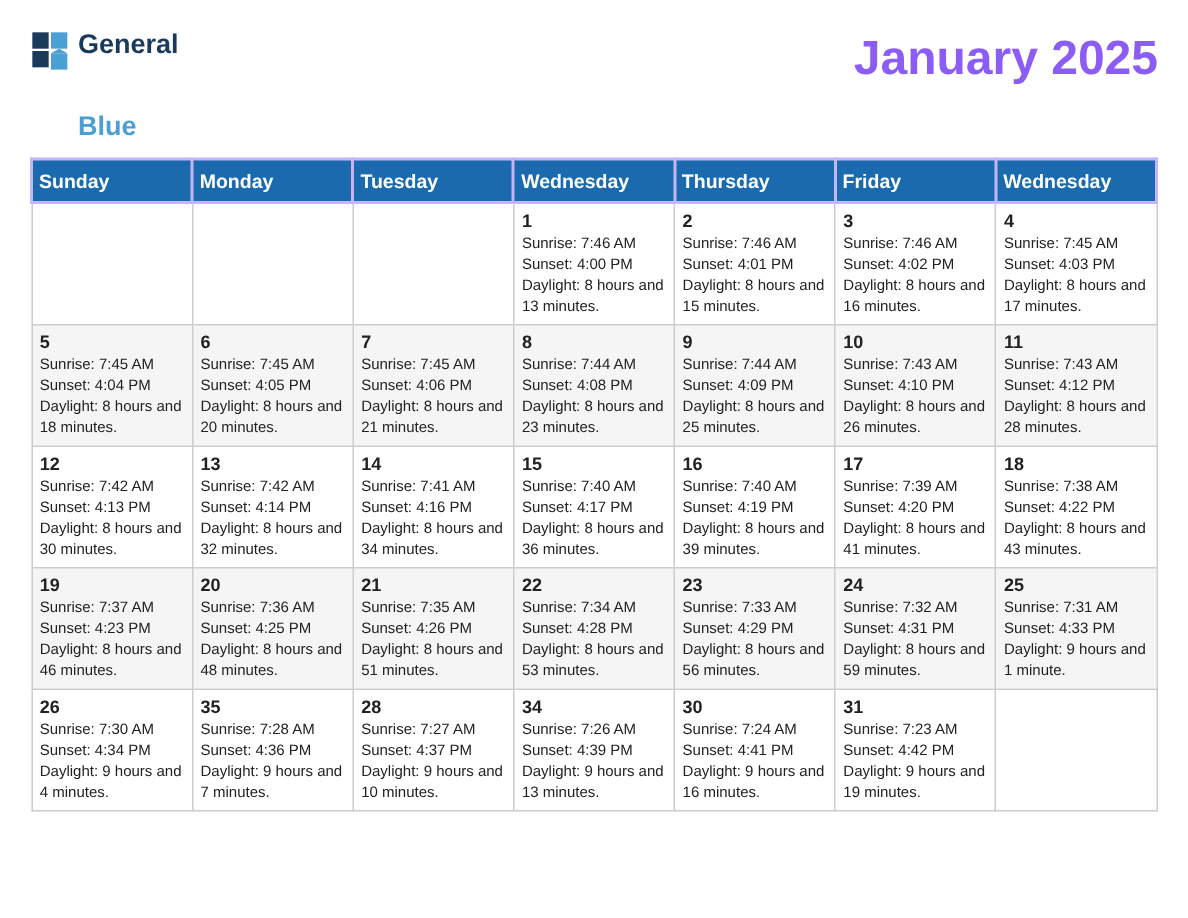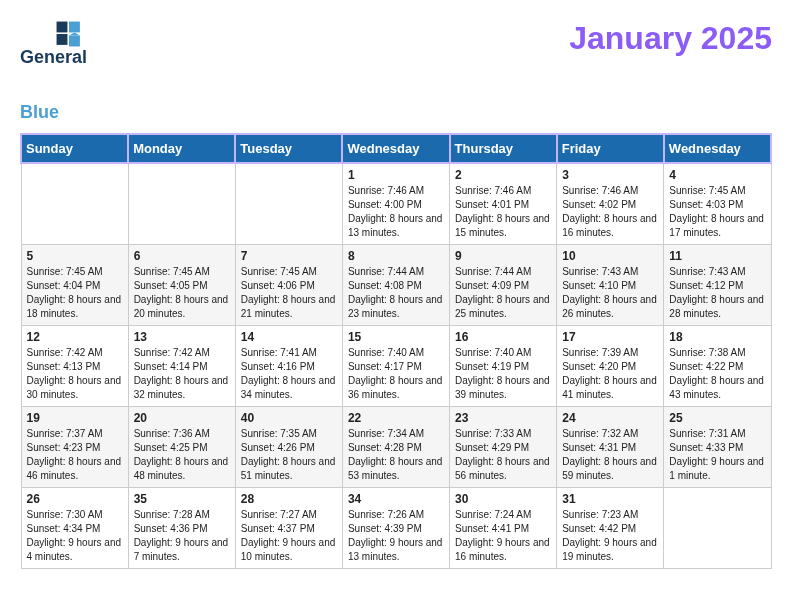--- a/index.html
+++ b/index.html
@@ -11,22 +11,21 @@
       padding: 20px;
     }
     .header {
       display: flex;
       justify-content: space-between;
       align-items: flex-start;
       margin-bottom: 10px;
     }
     .logo {
       display: flex;
-      align-items: flex-end;
-      flex-direction: column;
+      align-items: flex-start;
     }
     .logo-icon {
       width: 28px;
       height: 28px;
       margin-right: 4px;
     }
     .title-block {
       text-align: right;
     }
     .month-title {
@@ -200,21 +199,21 @@
       <tr>
         <td>
           <span class="day-num">19</span>
           <div class="day-info">Sunrise: 7:37 AM<br>Sunset: 4:23 PM<br>Daylight: 8 hours and 46 minutes.</div>
         </td>
         <td>
           <span class="day-num">20</span>
           <div class="day-info">Sunrise: 7:36 AM<br>Sunset: 4:25 PM<br>Daylight: 8 hours and 48 minutes.</div>
         </td>
         <td>
-          <span class="day-num">40</span>
+          <span class="day-num">21</span>
           <div class="day-info">Sunrise: 7:35 AM<br>Sunset: 4:26 PM<br>Daylight: 8 hours and 51 minutes.</div>
         </td>
         <td>
           <span class="day-num">22</span>
           <div class="day-info">Sunrise: 7:34 AM<br>Sunset: 4:28 PM<br>Daylight: 8 hours and 53 minutes.</div>
         </td>
         <td>
           <span class="day-num">23</span>
           <div class="day-info">Sunrise: 7:33 AM<br>Sunset: 4:29 PM<br>Daylight: 8 hours and 56 minutes.</div>
         </td>

